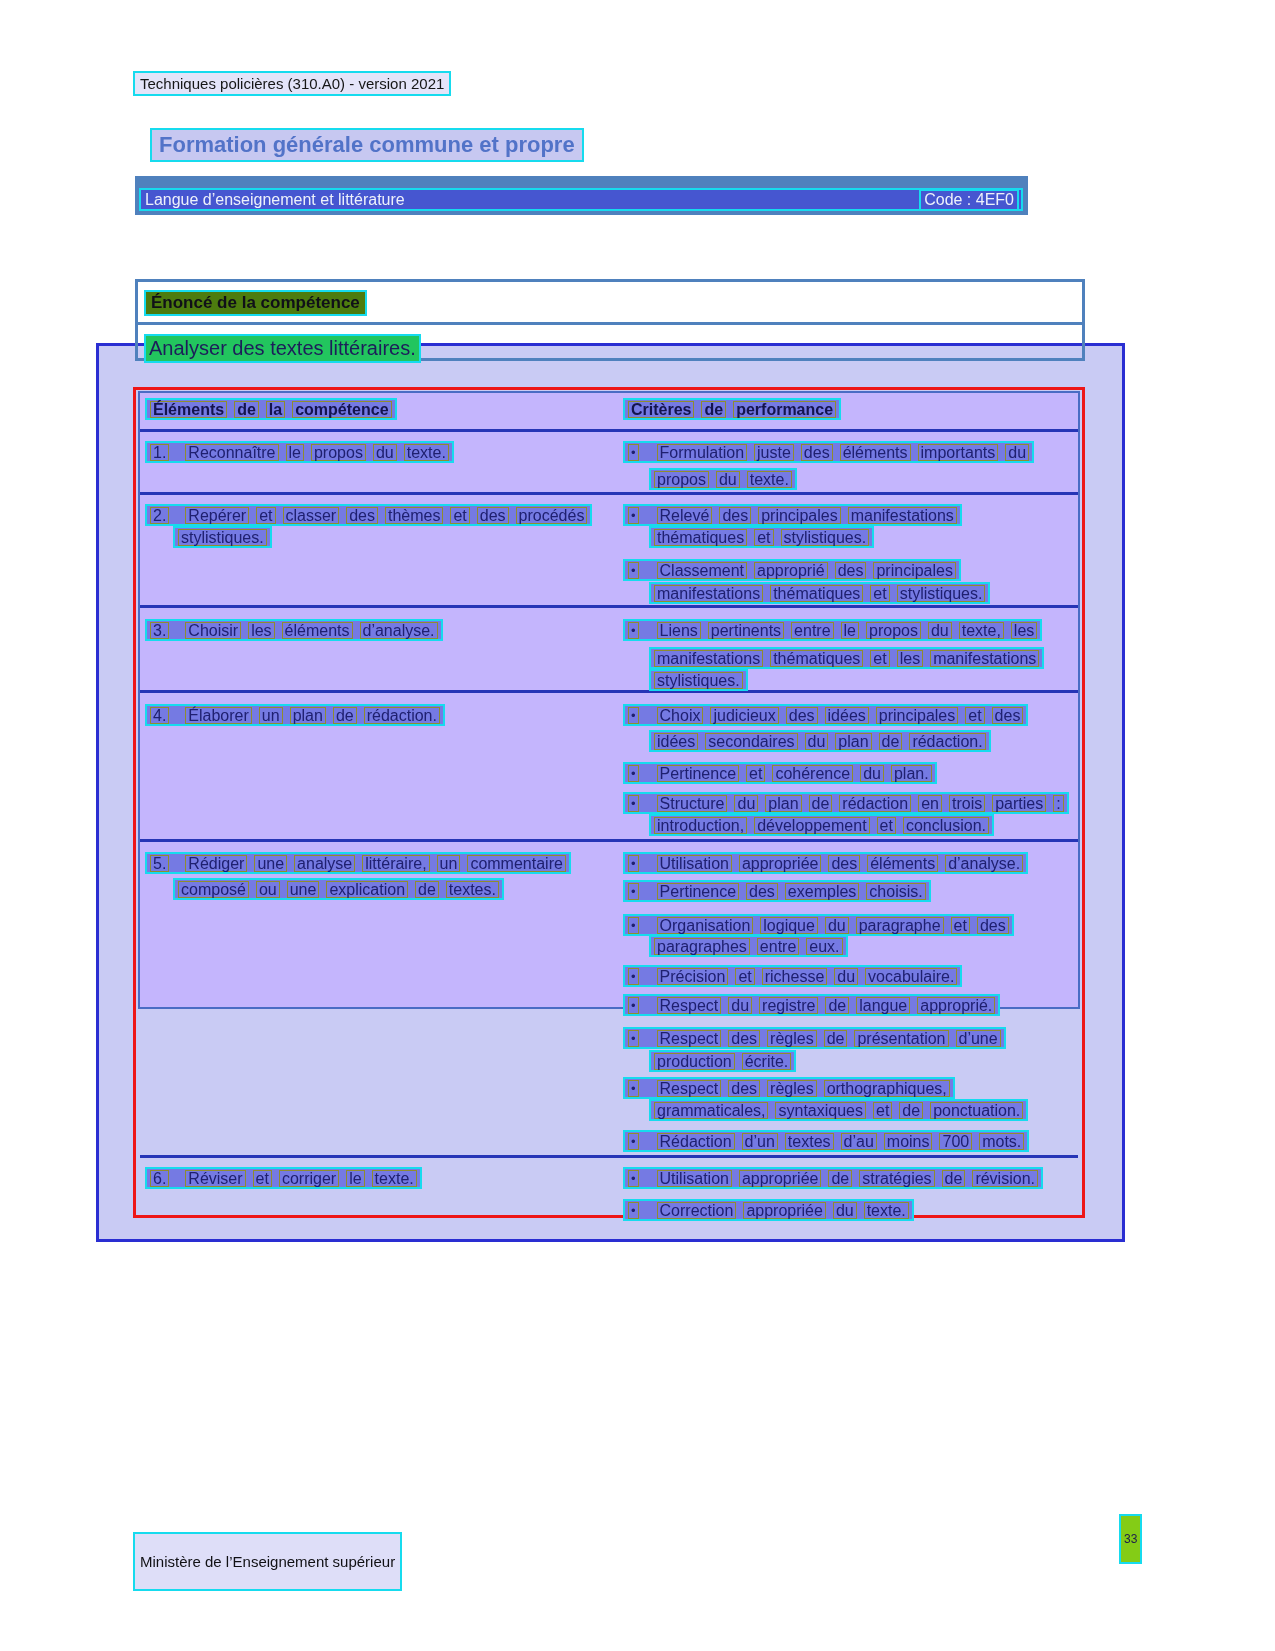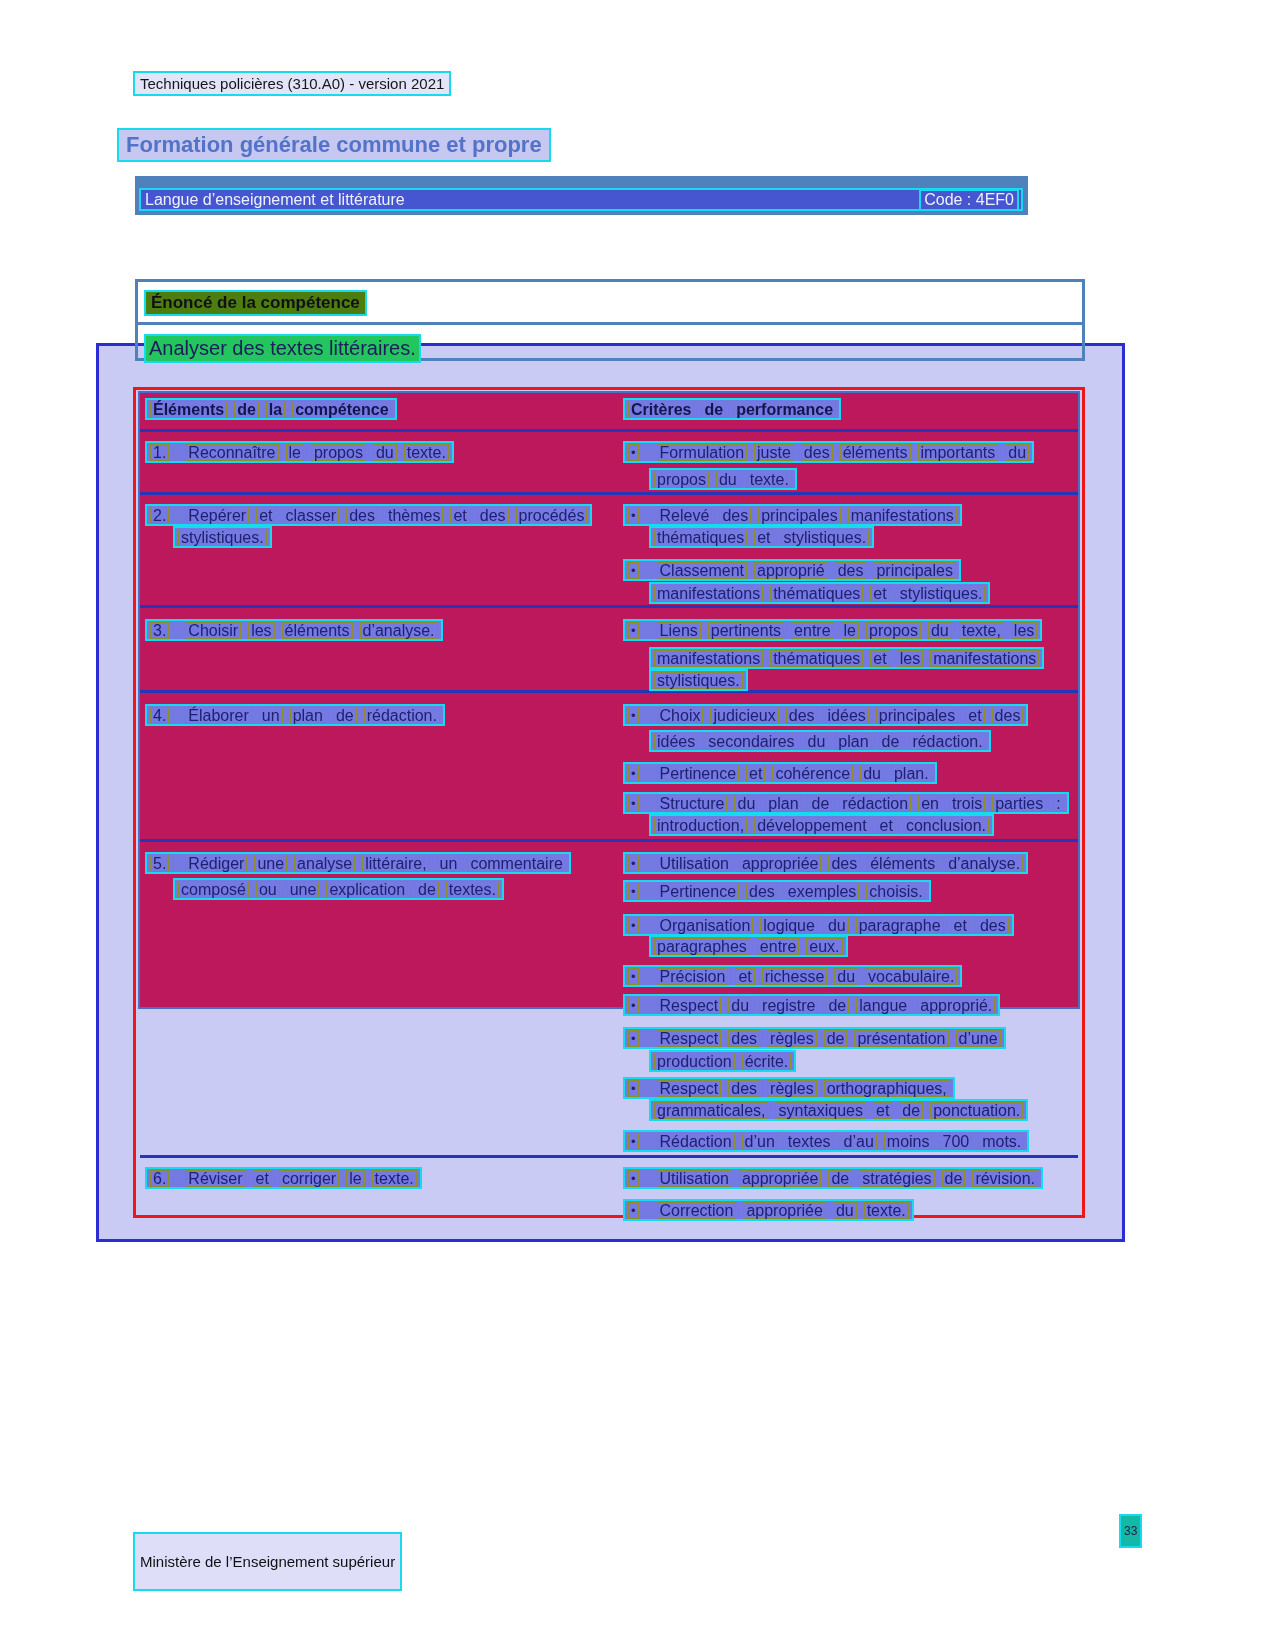--- a/index.html
+++ b/index.html
@@ -9,21 +9,21 @@
   
   .overlay-rect{position:absolute;left:96px;top:343px;width:1029px;height:899px;
         background:#c9cbf4;border:3px solid #2a2ed2;box-sizing:border-box;z-index:1;}
 
   
   .hl{position:absolute;border:2px solid #16dbee;box-sizing:border-box;
       white-space:nowrap;z-index:4;}
 
   .hdrline{left:133px;top:71px;padding:2px 5px;font-size:15px;color:#161616;background:#e4e4f9;}
 
-  .title{left:117px;top:128px;padding:2px 7px;font-size:22px;font-weight:700;
+  .title{left:150px;top:128px;padding:2px 7px;font-size:22px;font-weight:700;
          color:#5273c8;background:#c7c8f1;}
 
   .band{position:absolute;left:135px;top:176px;width:893px;height:39px;
         background:#4f81bd;z-index:2;}
   .band-hl{position:absolute;left:4px;top:12px;right:5px;height:23px;
         border:2px solid #16dbee;background:#4656d0;box-sizing:border-box;
         display:flex;justify-content:space-between;align-items:center;
         padding:0 4px;font-size:16px;color:#edf1fb;}
   .code-box{border:2px solid #16dbee;padding:0 3px;margin-right:-2px;text-align:center;}
 
@@ -40,37 +40,37 @@
   .b2{top:322px;height:39px;}
   .enonce-h{left:6px;top:8px;padding:1px 5px;font-size:17px;font-weight:700;
         color:#101018;background:#4d7c0f;position:absolute;}
   .enonce-b{left:6px;top:9px;padding:1px 3px;font-size:20px;
         color:#1d1d5a;background:#22c55e;position:absolute;}
 
   .redrect{position:absolute;left:133px;top:387px;width:952px;height:831px;
         border:3px solid #ee1616;box-sizing:border-box;z-index:3;}
 
   .tablebox{position:absolute;left:138px;top:391px;width:942px;height:618px;
-        border:2px solid #4a6cc4;box-sizing:border-box;background:#be185d;z-index:3;}
+        border:2px solid #4a6cc4;box-sizing:border-box;background:#c4b5fd;z-index:3;}
 
   .sep{position:absolute;left:0;width:100%;height:3px;background:#2635b6;}
 
   .line{position:absolute;height:22px;display:flex;align-items:center;
         background:#757ae3;border:2px solid #16dbee;padding:0 3px;
         box-sizing:border-box;font-size:16px;color:#1f2070;white-space:nowrap;z-index:4;}
   .line.hdr{font-weight:700;color:#14144e;}
   .txt{display:inline-flex;gap:7px;}
   .w{border:1px solid #8f8c2f;padding:0 2px;line-height:15px;display:inline-block;}
   .num{margin-right:16px;}
   .bullet{margin-right:18px;font-size:13px;text-align:center;}
 
   .footer-min{left:133px;top:1532px;padding:19px 5px;font-size:15px;
         color:#101014;background:#dedef8;}
-  .pageno{left:1119px;top:1514px;padding:8px 3px;font-size:12px;
-        color:#20224a;background:#14b8a6;}
+  .pageno{left:1119px;top:1514px;padding:16px 3px;font-size:12px;
+        color:#20224a;background:#84cc16;}
 </style>
 </head>
 <body>
 
 <div class="page">
 
   <div class="overlay-rect"></div>
 
   <div class="hl hdrline">Techniques policières (310.A0) - version 2021</div>
 

